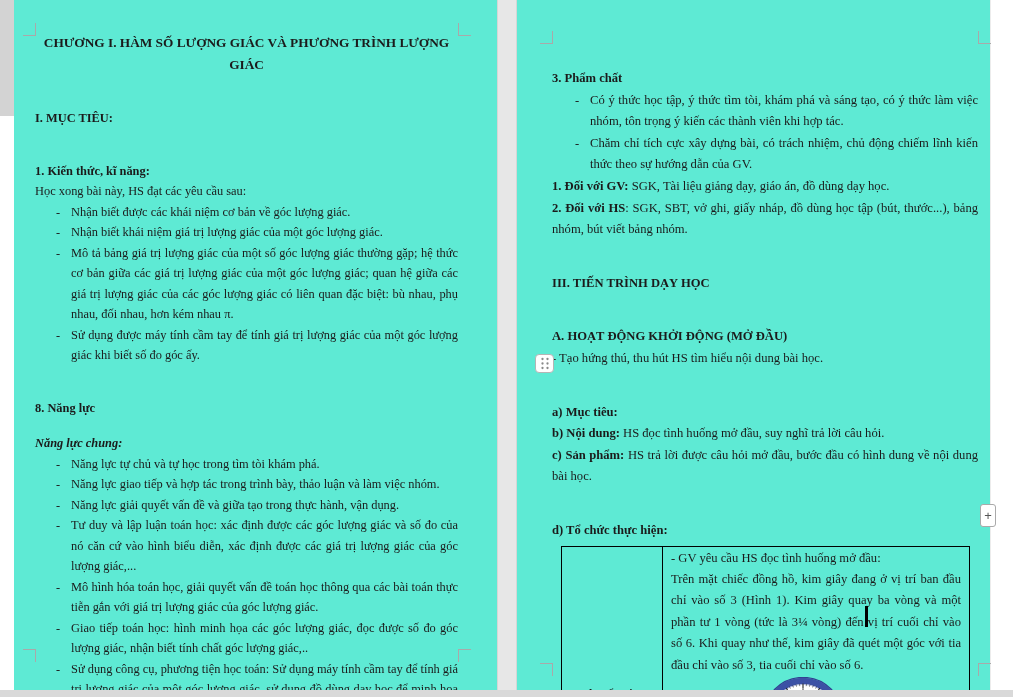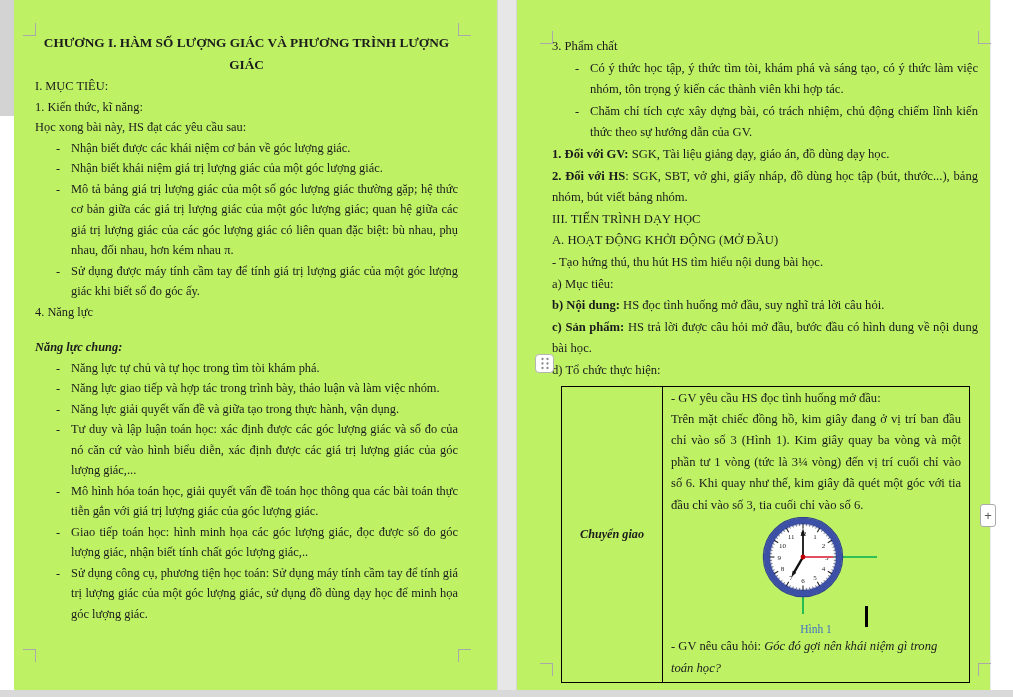--- a/index.html
+++ b/index.html
@@ -2,29 +2,29 @@
 <html><head>
 <meta charset="utf-8">
 <style>
   html,body{margin:0;padding:0;}
   .root{position:relative;width:1013px;height:697px;background:#ffffff;overflow:hidden;
         font-family:"Liberation Serif","DejaVu Serif",serif;color:#1b1b1b;}
   .left-gray{position:absolute;left:0;top:0;width:14px;height:116px;background:#d3d3d3;}
   .gap{position:absolute;left:497px;top:0;width:20px;height:697px;background:#e7e7e7;
        border-left:1px solid #d6d6d6;border-right:1px solid #d6d6d6;box-sizing:border-box;}
   .bottom-strip{position:absolute;left:0;top:690px;width:1013px;height:7px;background:#d9d9d9;}
-  .page{position:absolute;top:0;height:690px;background:#bef264;}
+  .page{position:absolute;top:0;height:690px;background:#5eead4;}
   .page1{left:14px;width:483px;}
   .page2{left:517px;width:473px;border-right:1px solid #ececec;box-sizing:content-box;}
   .content{position:absolute;}
   .p1{left:21px;top:32px;width:423px;font-size:12.4px;line-height:20.5px;}
   .p2{left:35px;top:36px;width:426px;font-size:12.6px;line-height:21.6px;}
   .blk{margin:0;}
   .title{text-align:center;font-weight:700;font-size:13.3px;line-height:22px;}
-  .h{font-weight:400;}
+  .h{font-weight:700;margin-top:32px;}
   .hi{font-weight:700;font-style:italic;margin-top:15px;}
   .p{text-align:justify;}
   .li{display:flex;text-align:justify;}
   .dash{flex:0 0 15px;padding-left:21px;}
   .p2 .dash{padding-left:23px;}
   .lit{flex:1;}
   .lead{font-weight:700;}
   table.activity{border-collapse:collapse;margin:4px 0 0 9px;width:409px;
       font-size:12.6px;line-height:21.4px;table-layout:fixed;}
   table.activity td{border:1px solid #000;vertical-align:middle;}
@@ -70,21 +70,21 @@
           <span class="lit">Nhận biết khái niệm giá trị lượng giác của một góc lượng giác.</span>
         </div>
         <div class="blk li">
           <span class="dash">-</span>
           <span class="lit">Mô tả bảng giá trị lượng giác của một số góc lượng giác thường gặp; hệ thức cơ bản giữa các giá trị lượng giác của một góc lượng giác; quan hệ giữa các giá trị lượng giác của các góc lượng giác có liên quan đặc biệt: bù nhau, phụ nhau, đối nhau, hơn kém nhau π.</span>
         </div>
         <div class="blk li">
           <span class="dash">-</span>
           <span class="lit">Sử dụng được máy tính cầm tay để tính giá trị lượng giác của một góc lượng giác khi biết số đo góc ấy.</span>
         </div>
-        <div class="blk h">4. Năng lực</div>
+        <div class="blk h">8. Năng lực</div>
         <div class="blk hi">Năng lực chung:</div>
         <div class="blk li">
           <span class="dash">-</span>
           <span class="lit">Năng lực tự chủ và tự học trong tìm tòi khám phá.</span>
         </div>
         <div class="blk li">
           <span class="dash">-</span>
           <span class="lit">Năng lực giao tiếp và hợp tác trong trình bày, thảo luận và làm việc nhóm.</span>
         </div>
         <div class="blk li">

